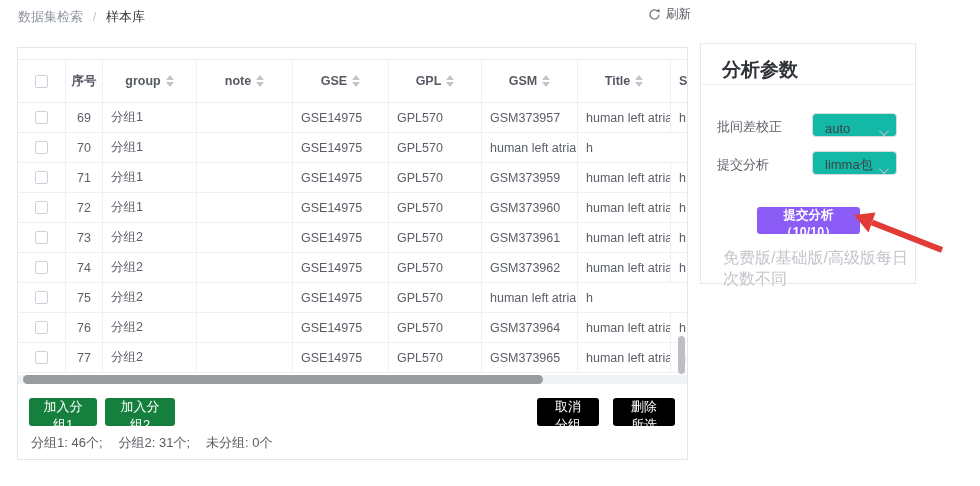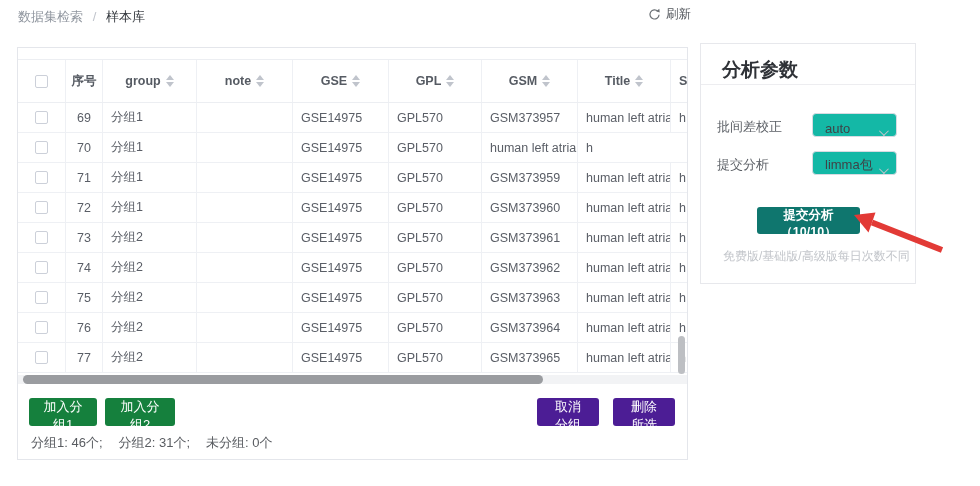--- a/index.html
+++ b/index.html
@@ -49,21 +49,21 @@
   .vscroll-thumb { position:absolute; right:2px; top:288px; width:7px; height:38px;
     background:#bdbfc3; border-radius:4px; }
   .hscroll { position:absolute; left:0; top:327px; width:669px; height:9px; background:#f2f3f5; }
   .hscroll-thumb { position:absolute; left:5px; top:0; width:520px; height:9px;
     background:#9a9ca0; border-radius:5px; cursor:pointer; }
 
   
   .btn { position:absolute; height:28px; border:none; border-radius:3px; color:#fff;
     font-size:13px; font-family:inherit; cursor:pointer; padding:0 12px; }
   .btn-orange { background:#15803d; }
-  .btn-gray { background:#4c1d95; cursor:default; }
+  .btn-gray { background:#000000; cursor:default; }
   #btn-g1 { left:11px; top:350px; width:68px; }
   #btn-g2 { left:87px; top:350px; width:70px; }
   #btn-cancel { left:519px; top:350px; width:62px; }
   #btn-del { left:595px; top:350px; width:62px; }
   .summary { position:absolute; left:13px; top:386px; font-size:13px; color:#595c61; }
   .summary span { margin-right:16px; }
 
   
   .panel { position:absolute; left:700px; top:43px; width:216px; height:241px;
     background:#fff; border:1px solid #e7e8ec; }
@@ -72,23 +72,23 @@
   .panel-divider { position:absolute; left:0; top:40px; width:100%; height:1px; background:#ededf0; }
   .field-label { position:absolute; left:16px; font-size:13px; color:#5c6066; }
   .select { position:absolute; left:111px; width:85px; height:24px; border:1px solid #d8dbe2;
     border-radius:4px; background:#14b8a6; display:flex; align-items:flex-end; cursor:pointer; }
   .select .val { font-size:13px; color:#3f4347; padding-left:12px; flex:1; }
   .chev { width:7px; height:7px; border-right:1.4px solid #c0c4cc; border-bottom:1.4px solid #c0c4cc;
     transform:rotate(45deg) translateY(-2px); margin-right:10px; }
   #field1-label { top:74px; } #field1-select { top:69px; }
   #field2-label { top:112px; } #field2-select { top:107px; }
   .submit-btn { position:absolute; left:56px; top:163px; width:103px; height:27px;
-    background:#0f766e; border:none; border-radius:3px; color:#fff; font-weight:bold;
+    background:#8b5cf6; border:none; border-radius:3px; color:#fff; font-weight:bold;
     font-size:12.5px; font-family:inherit; cursor:pointer; }
-  .hint { position:absolute; left:22px; top:204px; font-size:12px; color:#c2c5ca; }
+  .hint { position:absolute; left:22px; top:204px; font-size:16px; color:#c2c5ca; }
 
   
   .arrow-svg { position:absolute; left:846px; top:206px; z-index:5; }
 </style>
 </head>
 <body>
 
 <div class="breadcrumb">
   <span class="parent">数据集检索</span>
   <span class="sep">/</span>
@@ -247,21 +247,20 @@
 
     <div class="trow tbody-row">
       <div class="cell c-check">
           <span class="checkbox"></span>
         </div>
       <div class="cell c-no">75</div>
       <div class="cell">分组2</div>
       <div class="cell"></div>
       <div class="cell link-gse">GSE14975</div>
       <div class="cell link-gpl">GPL570</div>
-      <div class="cell">GSM373963</div>
       <div class="cell">human left atrial_c</div>
       <div class="cell">h</div>
     </div>
 
     <div class="trow tbody-row">
       <div class="cell c-check">
           <span class="checkbox"></span>
         </div>
       <div class="cell c-no">76</div>
       <div class="cell">分组2</div>

